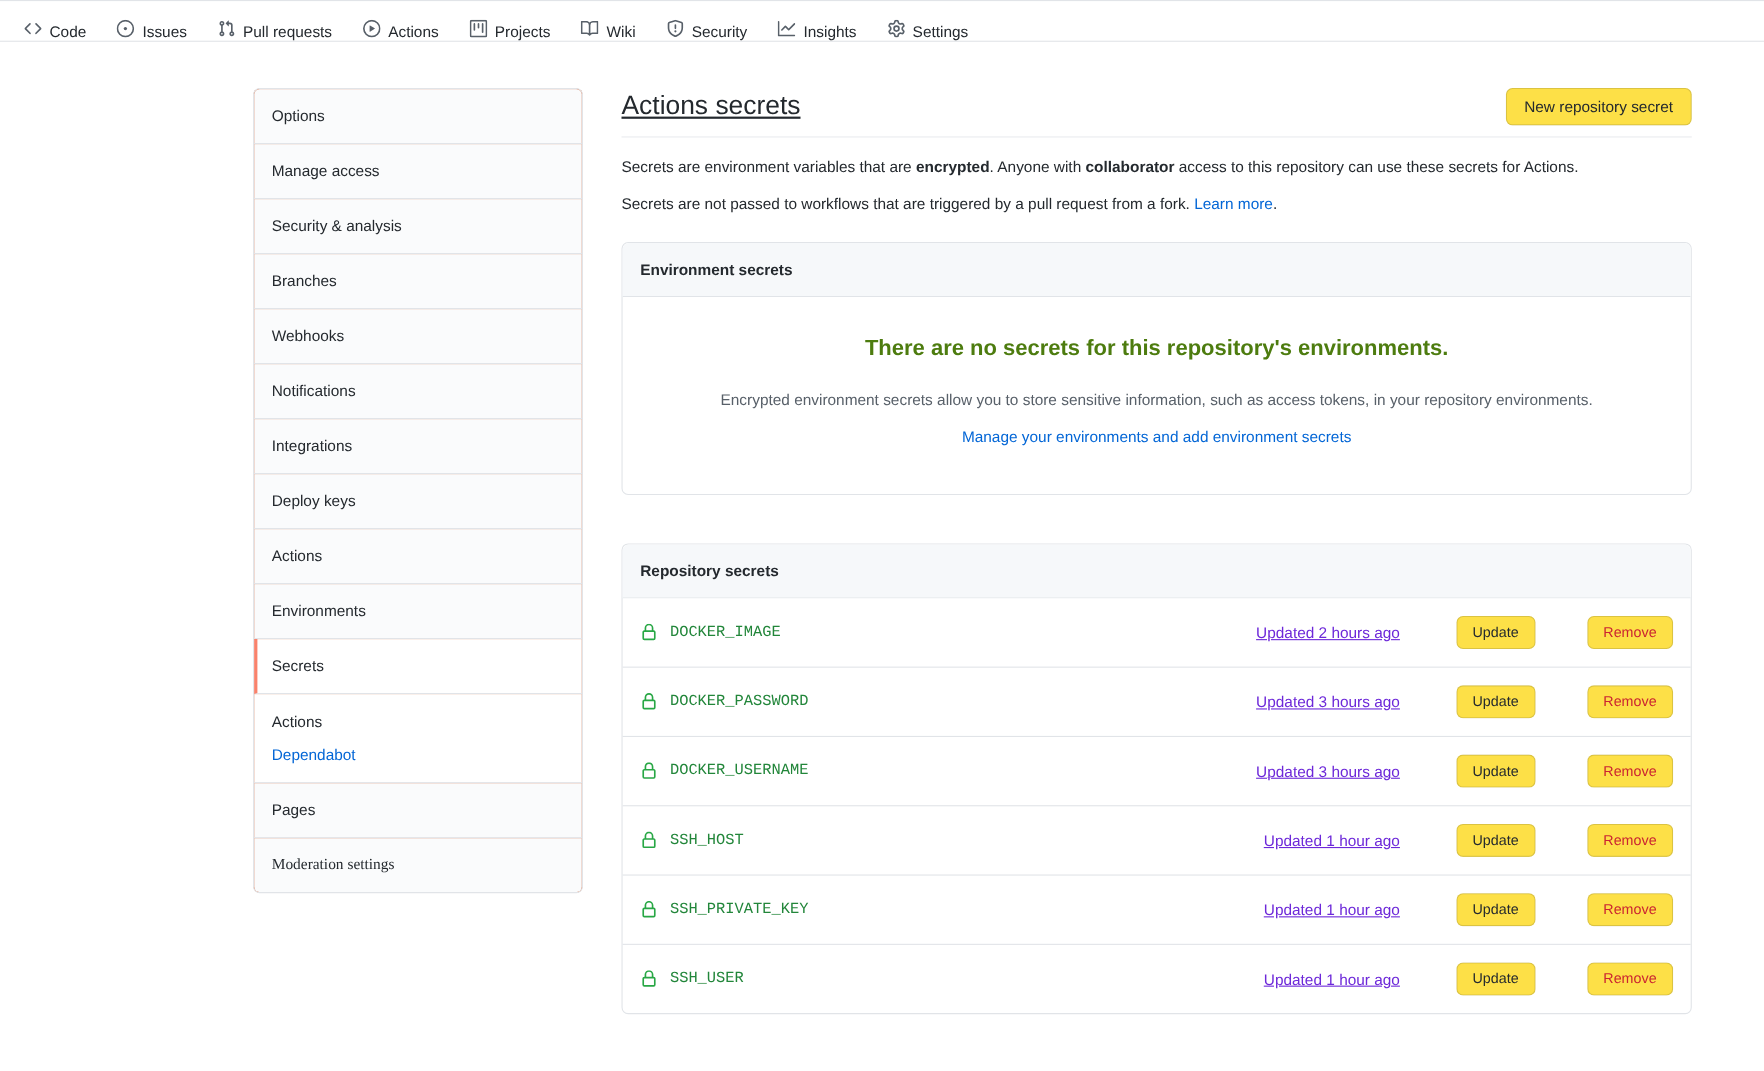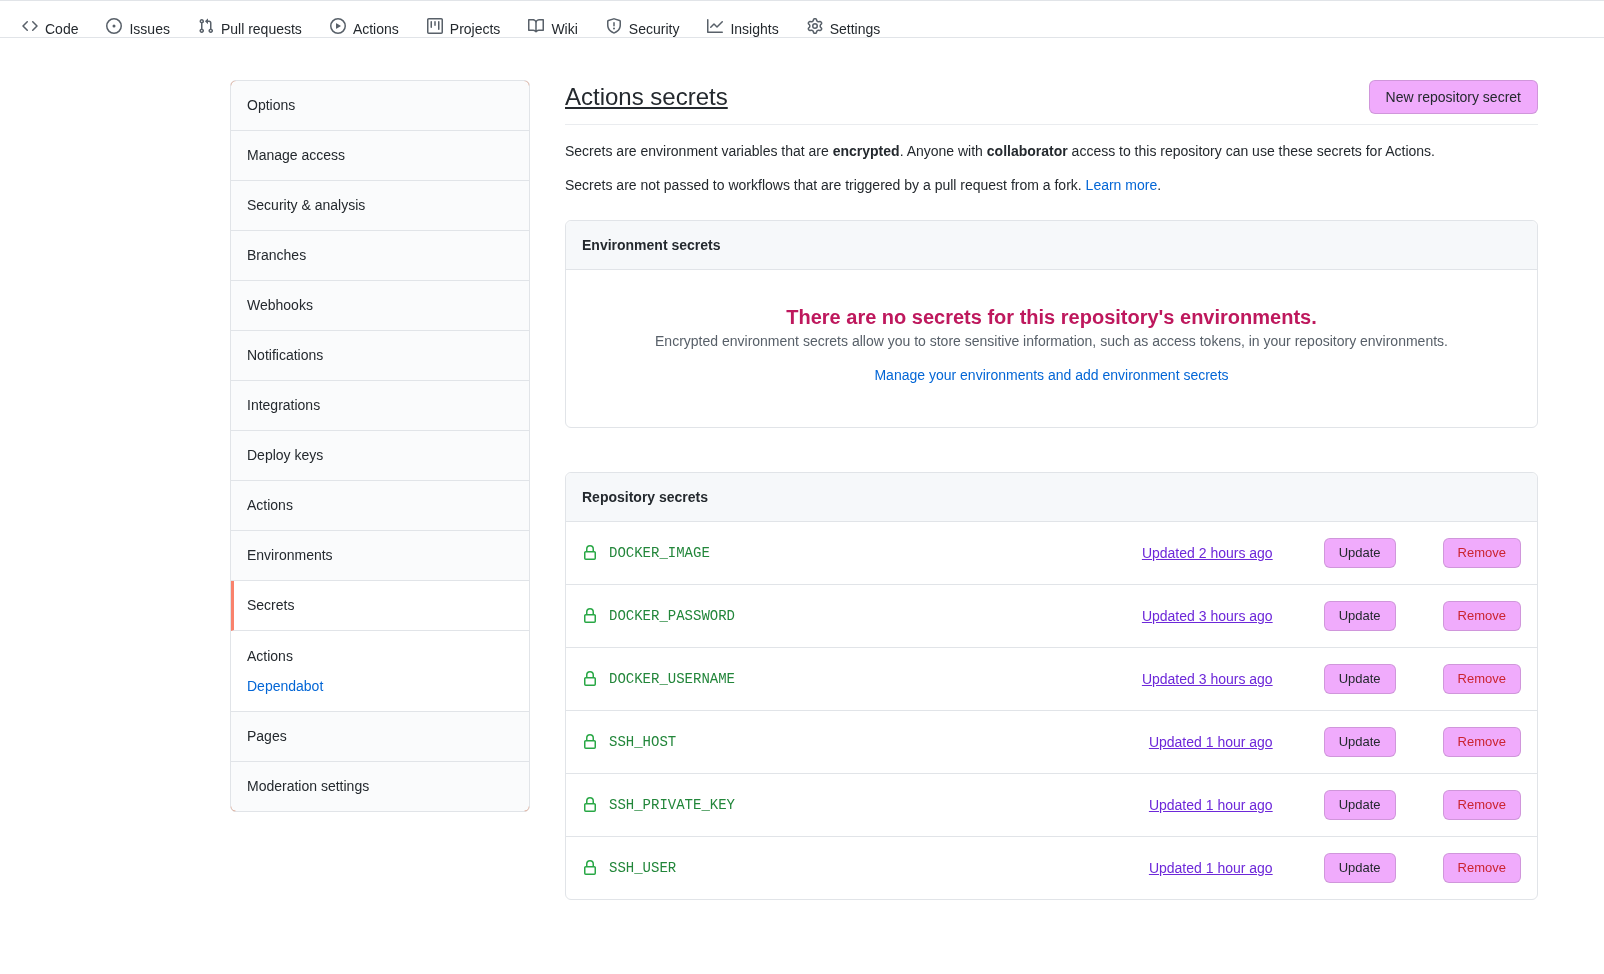--- a/index.html
+++ b/index.html
@@ -70,41 +70,41 @@
     background: #ffffff;
     border-bottom: 1px solid #e1e4e8;
     padding: 10px 0;
   }
   .side-sub-item {
     padding: 7px 16px;
     font-size: 14px;
     cursor: pointer;
   }
   .side-sub-item.link { color: #0366d6; }
-  .sidebar .last { border-bottom: none; }
+  .sidebar .last { border-bottom: none; font-family: Liberation Serif, serif; }
 
   
   .main { flex: 1; margin-left: 35px; min-width: 0; }
   .main-header {
     display: flex;
     justify-content: space-between;
     align-items: center;
     padding-bottom: 10px;
     border-bottom: 1px solid #eaecef;
     margin-bottom: 16px;
   }
   .main-title { font-size: 24px; font-weight: 400; line-height: 1.25; text-decoration: underline; }
 
   .btn {
     display: inline-block;
     padding: 6px 16px;
     font-size: 14px;
     font-weight: 500;
     line-height: 20px;
-    background: #f0abfc;
+    background: #fde047;
     border: 1px solid rgba(27, 31, 35, 0.15);
     border-radius: 6px;
     color: #24292e;
     cursor: pointer;
     font-family: inherit;
     white-space: nowrap;
   }
   .btn-sm {
     padding: 4px 14px;
     font-size: 13px;
@@ -134,22 +134,22 @@
     border-radius: 6px 6px 0 0;
   }
 
   .blankslate {
     text-align: center;
     padding: 36px 40px 44px;
   }
   .blankslate-title {
     font-size: 20px;
     font-weight: 600;
-    margin: 0 0 4px;
-    color: #be185d;
+    margin: 0 0 26px;
+    color: #4d7c0f;
   }
   .blankslate-desc {
     margin: 0 0 18px;
     color: #586069;
     font-size: 14px;
   }
 
   
   .secret-row {
     display: flex;

